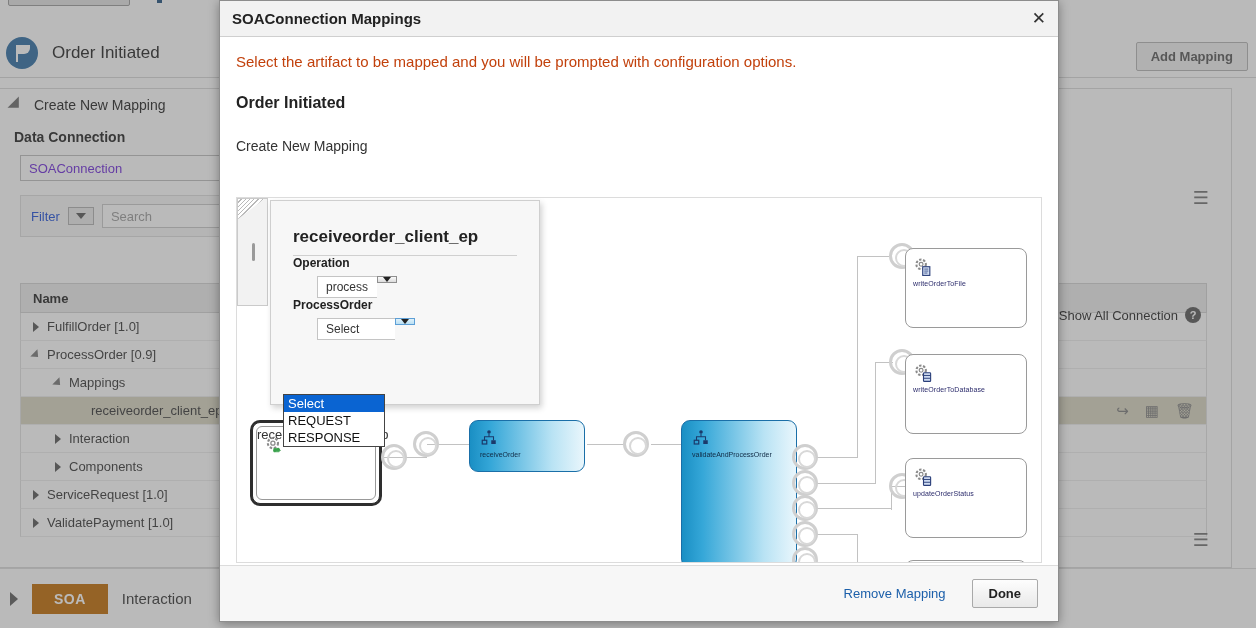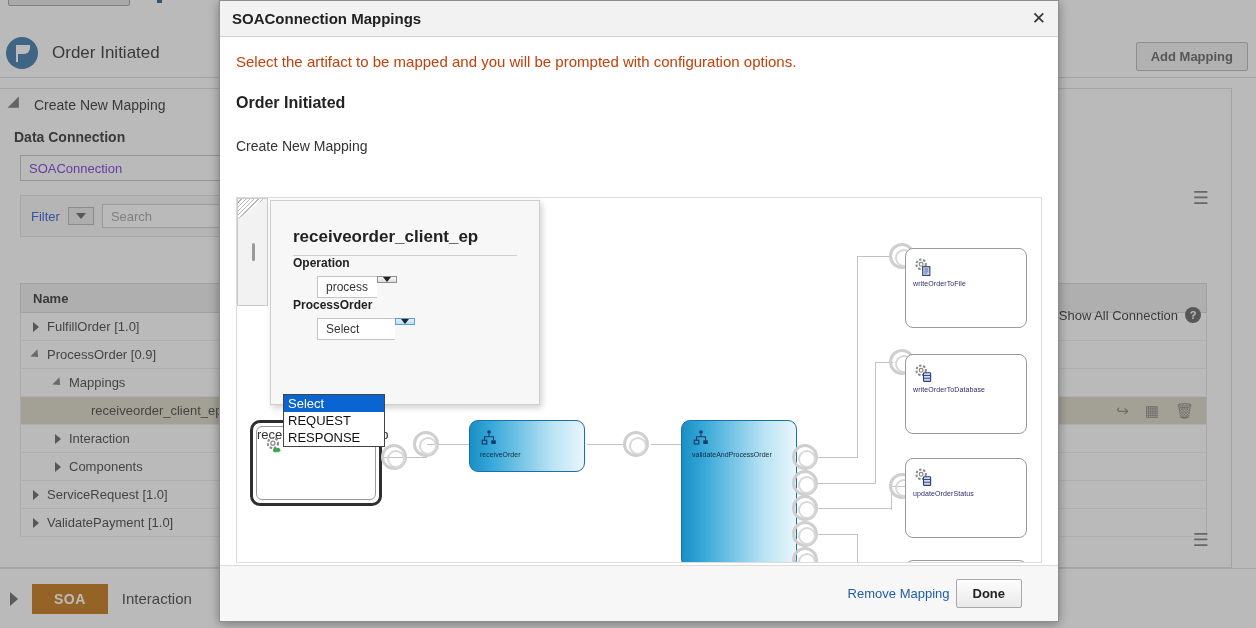--- a/index.html
+++ b/index.html
@@ -161,21 +161,21 @@
   .dlg-h2 { font-size: 16px; font-weight: bold; color: #222; margin-top: 24px; }
   .dlg-h3 { font-size: 14px; color: #333; margin-top: 26px; }
 
   .canvas {
     position: absolute; left: 16px; right: 16px; top: 160px; bottom: 58px;
     background: #fff; border: 1px solid #dcdcdc; overflow: hidden;
   }
   .dlg-foot {
     position:absolute; left: 0; right: 0; bottom: 0; height: 56px;
     background: #f7f7f7; border-top: 1px solid #dcdcdc;
-    display:flex; align-items:center; justify-content:flex-end; gap: 6px; padding-right: 36px;
+    display:flex; align-items:center; justify-content:flex-end; gap: 26px; padding-right: 20px;
   }
   .link-btn { color: #1b5faa; font-size: 13px; cursor: pointer; }
   .done-btn {
     border: 1px solid #a9a9a9; background: linear-gradient(#fdfdfd,#e9e9e9);
     padding: 6px 16px; font-size: 13px; font-weight: bold; color: #222; border-radius: 2px;
   }
 
   
   .dgm { position:absolute; inset:0; }
   .wire { position:absolute; background:#c2c2c2; }

